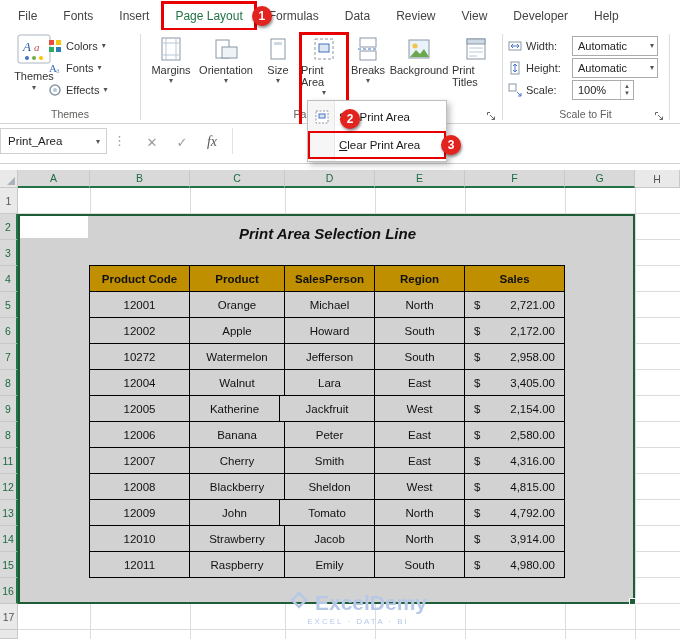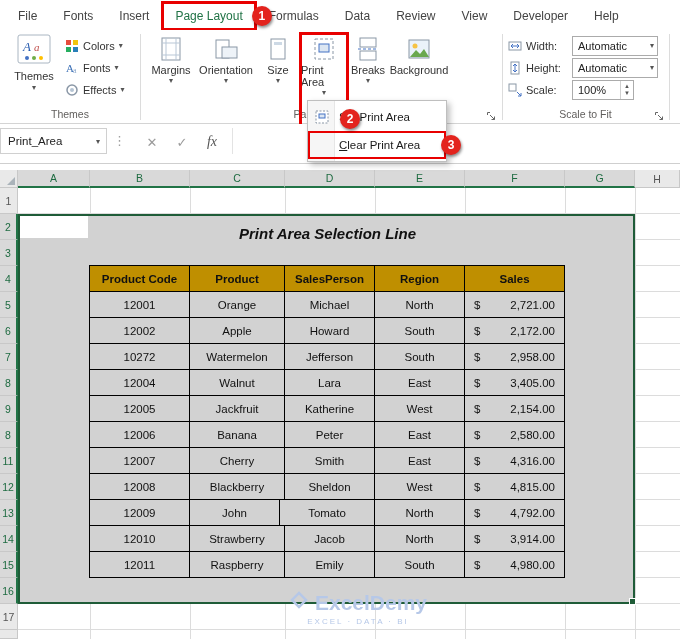--- a/index.html
+++ b/index.html
@@ -18,21 +18,21 @@
   
   .ribbon{position:absolute;top:30px;left:0;width:100%;height:94px;background:#fff;border-bottom:1px solid #d4d4d4;}
   .vsep{position:absolute;top:4px;height:86px;width:1px;background:#dcdcdc;}
   .caption{position:absolute;bottom:3px;font-size:10.5px;color:#605e5c;text-align:center;}
   .launcher{position:absolute;bottom:3px;width:12px;height:12px;cursor:pointer;}
 
   .big-btn{position:absolute;left:10px;top:4px;width:48px;height:86px;display:flex;flex-direction:column;align-items:center;gap:2px;cursor:pointer;}
   .big-btn .blabel{font-size:11px;color:#333;}
   .chev{font-size:8px;color:#555;line-height:8px;}
 
-  .small-stack{position:absolute;left:65px;top:8px;width:76px;display:flex;flex-direction:column;gap:6px;}
+  .small-stack{position:absolute;left:48px;top:8px;width:76px;display:flex;flex-direction:column;gap:6px;}
   .small-btn{display:flex;align-items:center;gap:4px;font-size:11px;color:#333;height:16px;cursor:pointer;}
   .sicon{width:14px;height:14px;display:flex;align-items:center;justify-content:center;}
 
   .ps-btn{position:absolute;top:4px;height:100px;display:flex;flex-direction:column;align-items:center;padding-top:2px;gap:1px;cursor:pointer;}
   .ps-btn .picon{height:27px;display:flex;align-items:flex-start;}
   .ps-btn .plabel{font-size:11px;line-height:12px;color:#333;}
   .red-outline{outline:3px solid #e80000;outline-offset:-1px;}
 
   .sf-row{position:absolute;left:508px;width:158px;height:20px;display:flex;align-items:center;gap:4px;}
   .sf-label{font-size:11px;color:#333;width:42px;}
@@ -227,20 +227,32 @@
       <div class="ps-btn" style="left: 387px; width: 64px;">
         <span class="picon">
           <svg width="26" height="26" viewBox="0 0 26 26">
             <rect x="3" y="4" width="20" height="18" fill="#eaf2fa" stroke="#8a97a6"></rect>
             <circle cx="9" cy="10" r="2.5" fill="#f6c344"></circle>
             <path d="M4 21 l6-7 4 4 4-5 5 8 z" fill="#6aa84f"></path>
           </svg>
         </span>
         <span class="plabel">Background</span>
       </div>
+      <div class="ps-btn" style="left: 452px; width: 48px;">
+        <span class="picon">
+          <svg width="26" height="26" viewBox="0 0 26 26">
+            <rect x="4" y="3" width="18" height="20" fill="#fff" stroke="#8a97a6"></rect>
+            <rect x="4" y="3" width="18" height="5" fill="#cdd9e5" stroke="#8a97a6"></rect>
+            <line x1="6" y1="12" x2="20" y2="12" stroke="#b9c7d6"></line>
+            <line x1="6" y1="16" x2="20" y2="16" stroke="#b9c7d6"></line>
+            <line x1="6" y1="20" x2="14" y2="20" stroke="#b9c7d6"></line>
+          </svg>
+        </span>
+        <span class="plabel">Print Titles</span>
+      </div>
       <div class="sf-row" style="top: 6px;">
         <span class="sicon">
           <svg width="14" height="14" viewBox="0 0 14 14">
             <rect x="1" y="3" width="12" height="8" fill="none" stroke="#8a97a6"></rect>
             <path d="M3 7 h8 M3 7 l2-2 M3 7 l2 2 M11 7 l-2-2 M11 7 l-2 2" stroke="#4472c4" fill="none"></path>
           </svg>
         </span>
         <span class="sf-label">Width:</span>
         <span class="dd">
           <span>Automatic</span>
@@ -373,22 +385,22 @@
             <div class="tc" style="width: 95px;">Walnut</div>
             <div class="tc" style="width: 90px;">Lara</div>
             <div class="tc" style="width: 90px;">East</div>
             <div class="tc sales" style="width: 100px;">
               <span>$</span>
               <span>3,405.00</span>
             </div>
           </div>
           <div class="trow">
             <div class="tc" style="width: 100px;">12005</div>
+            <div class="tc" style="width: 90px;">Katherine</div>
             <div class="tc" style="width: 95px;">Jackfruit</div>
-            <div class="tc" style="width: 90px;">Katherine</div>
             <div class="tc" style="width: 90px;">West</div>
             <div class="tc sales" style="width: 100px;">
               <span>$</span>
               <span>2,154.00</span>
             </div>
           </div>
           <div class="trow">
             <div class="tc" style="width: 100px;">12006</div>
             <div class="tc" style="width: 95px;">Banana</div>
             <div class="tc" style="width: 90px;">Peter</div>

